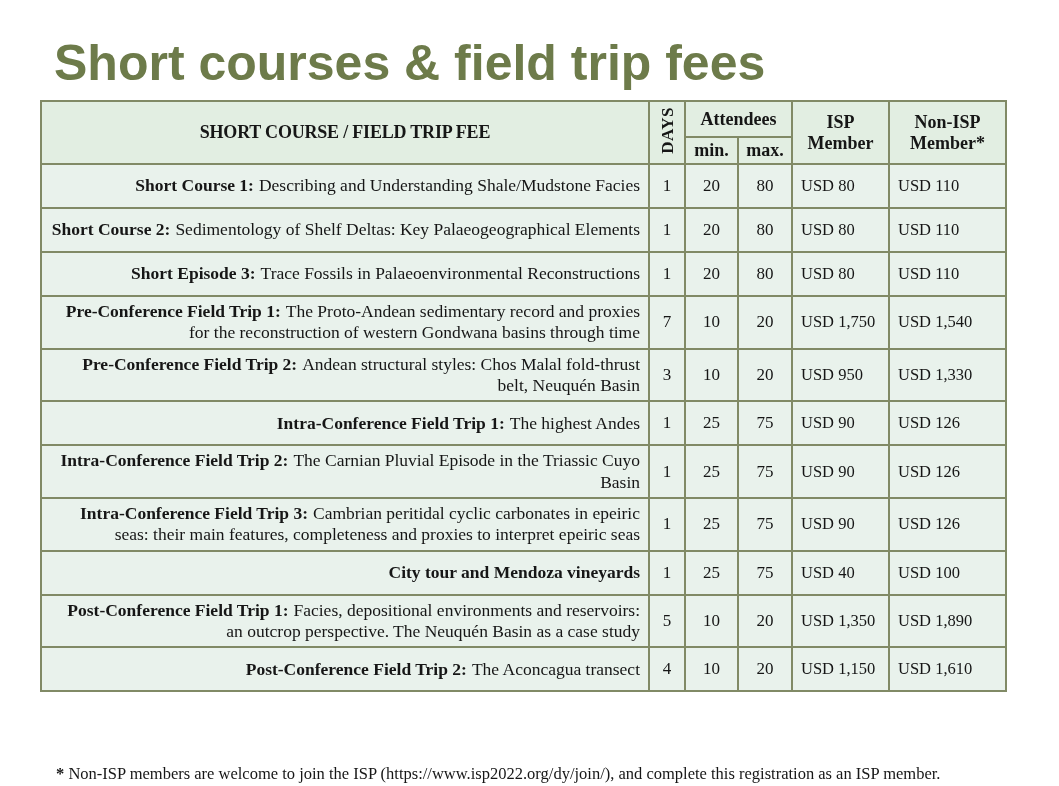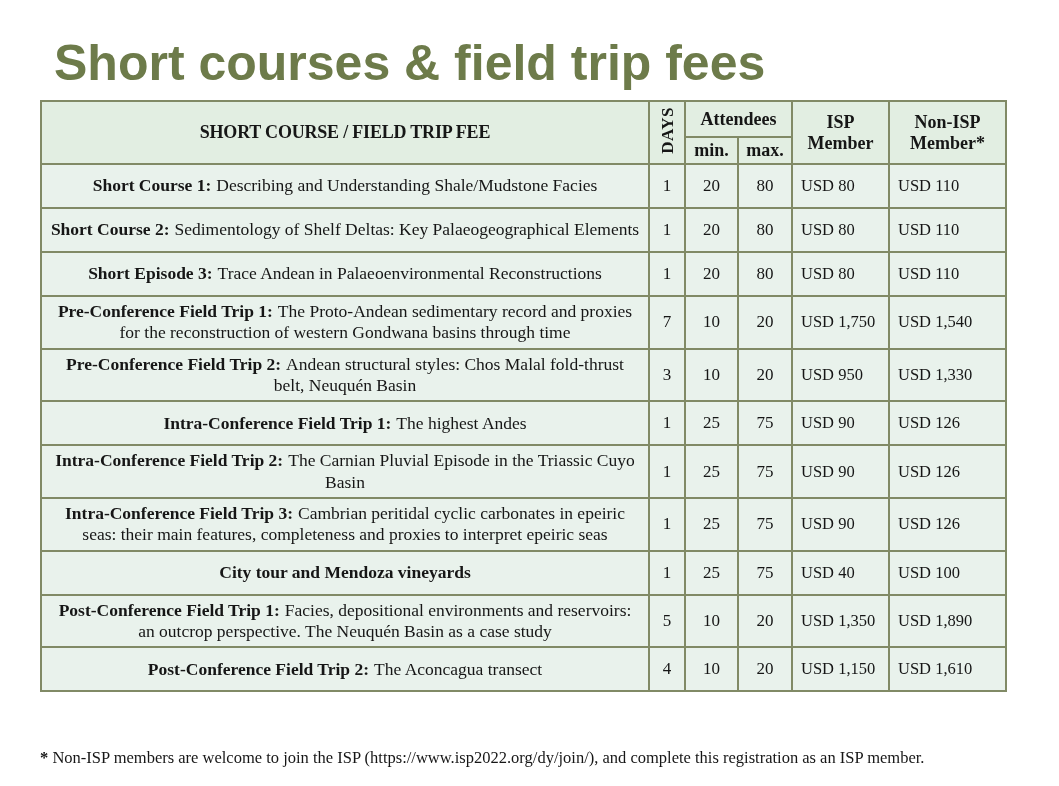--- a/index.html
+++ b/index.html
@@ -61,42 +61,42 @@
     letter-spacing:0.5px;
     line-height:1;
   }
   tr.h-row1 th{height:36px;}
   tr.h-row2 th{height:26px;font-weight:normal;font-size:16px;}
   table.fees tbody td{
     background:var(--cell-bg);
     height:44px; 
   }
   td.c-desc{
-    text-align:center;
+    text-align:right;
     font-size:17.5px;
     line-height:1.22;
     padding:4px 11px;
   }
   .row-label{font-weight:bold;}
   .row-desc{margin-left:5px;}
   td.c-num{
     text-align:center;
     font-size:17px;
   }
   td.c-fee{
     font-size:16.5px;
     white-space:nowrap;
   }
   .footnote{
     position:absolute;
     left:40px;top:748px;
     width:990px;
     font-size:16.5px;
     line-height:1.2;
-    margin:0;
+    margin:16px;
   }
   .footnote .star{font-weight:bold;}
 </style>
 </head>
 <body>
 
 <h1 class="page-title">Short courses &amp; field trip fees</h1>
 
 <table class="fees">
   <colgroup>
@@ -133,21 +133,21 @@
   <tr>
     <td class="c-desc"><span class="row-label">Short Course 2:</span><span class="row-desc">Sedimentology of Shelf Deltas: Key Palaeogeographical Elements</span></td>
     <td class="c-num">1</td>
     <td class="c-num">20</td>
     <td class="c-num">80</td>
     <td class="c-fee">USD 80</td>
     <td class="c-fee">USD 110</td>
   </tr>
 
   <tr>
-    <td class="c-desc"><span class="row-label">Short Episode 3:</span><span class="row-desc">Trace Andean in Palaeoenvironmental Reconstructions</span></td>
+    <td class="c-desc"><span class="row-label">Short Episode 3:</span><span class="row-desc">Trace Fossils in Palaeoenvironmental Reconstructions</span></td>
     <td class="c-num">1</td>
     <td class="c-num">20</td>
     <td class="c-num">80</td>
     <td class="c-fee">USD 80</td>
     <td class="c-fee">USD 110</td>
   </tr>
 
   <tr>
     <td class="c-desc"><span class="row-label">Pre-Conference Field Trip 1:</span><span class="row-desc">The Proto-Andean sedimentary record and proxies for the reconstruction of western Gondwana basins through time</span></td>
     <td class="c-num">7</td>

